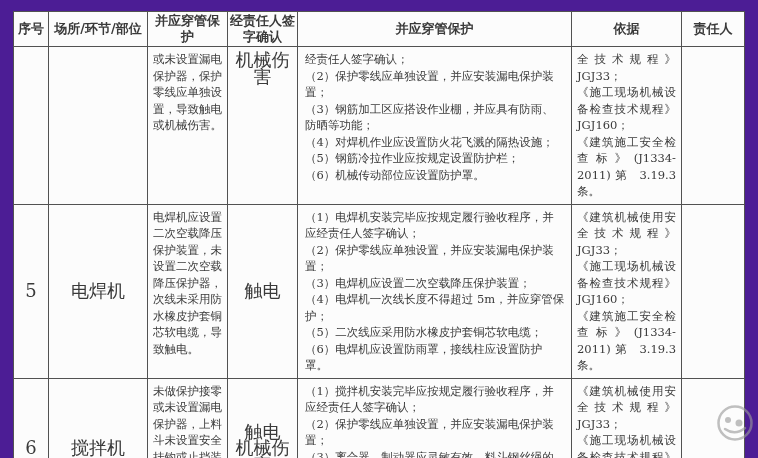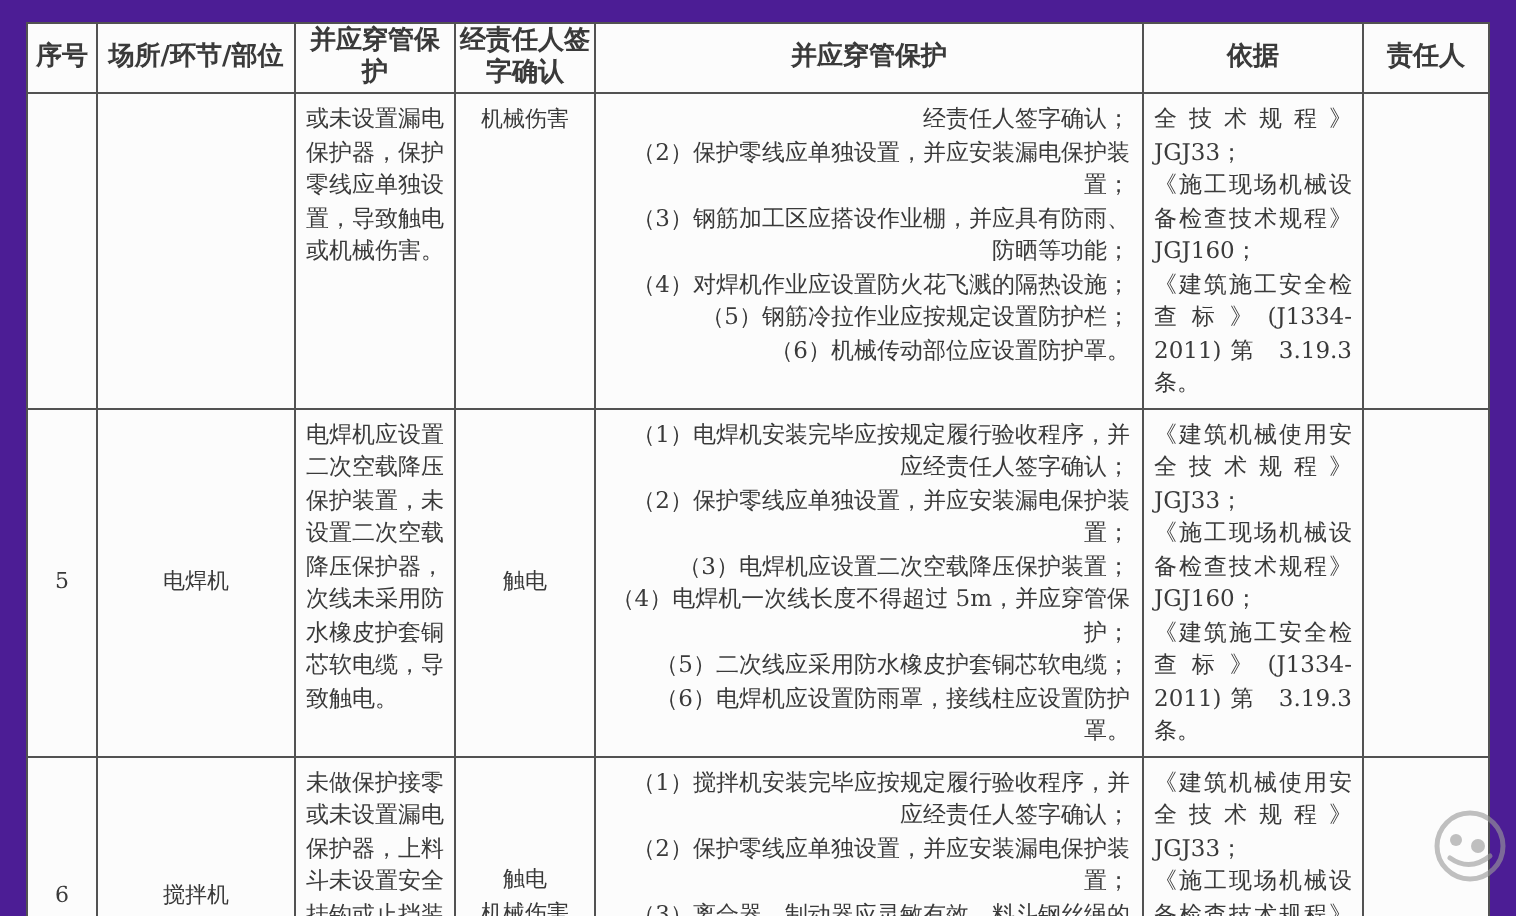--- a/index.html
+++ b/index.html
@@ -33,32 +33,32 @@
   }
   .risk-table td{
     font-size:11.5px;
     line-height:16.5px;
     background:#fcfcfc;
   }
   td.c-mid{
     text-align:center;
     vertical-align:middle;
     white-space:pre-line;
-    font-size:11px;
+    font-size:18px;
     padding:2px 2px;
   }
   td.t-just{
     vertical-align:top;
     text-align:justify;
     white-space:pre-line;
     padding:4px 5px;
   }
   td.t-left{
     vertical-align:top;
-    text-align:right;
+    text-align:left;
     white-space:pre-line;
     padding:4px 6px 4px 7px;
   }
   tr.r-head{height:33px;}
   tr.r-1{height:138px;}
   tr.r-2{height:148px;}
   tr.r-3{height:113px;}
   .watermark{
     position:absolute;
     right:3px;bottom:15px;

